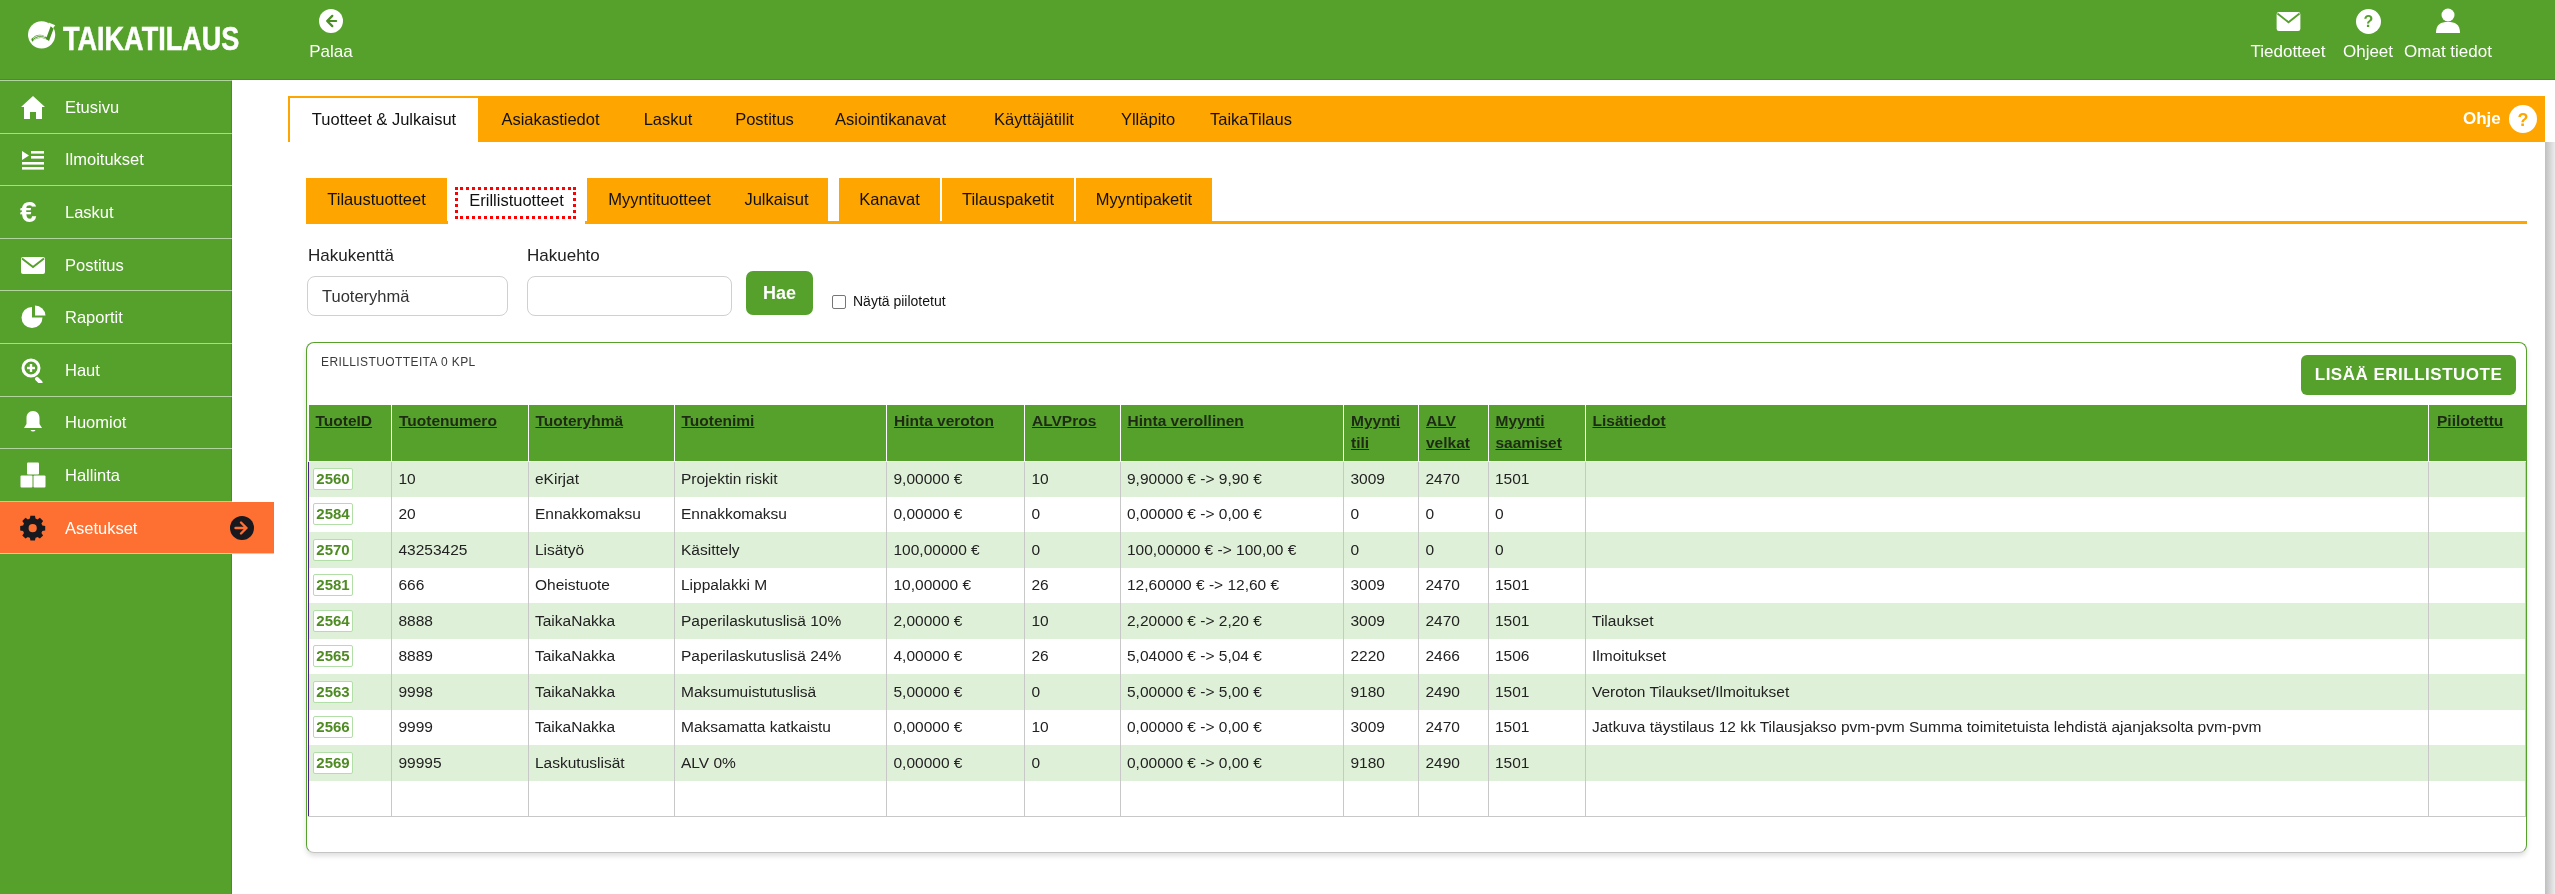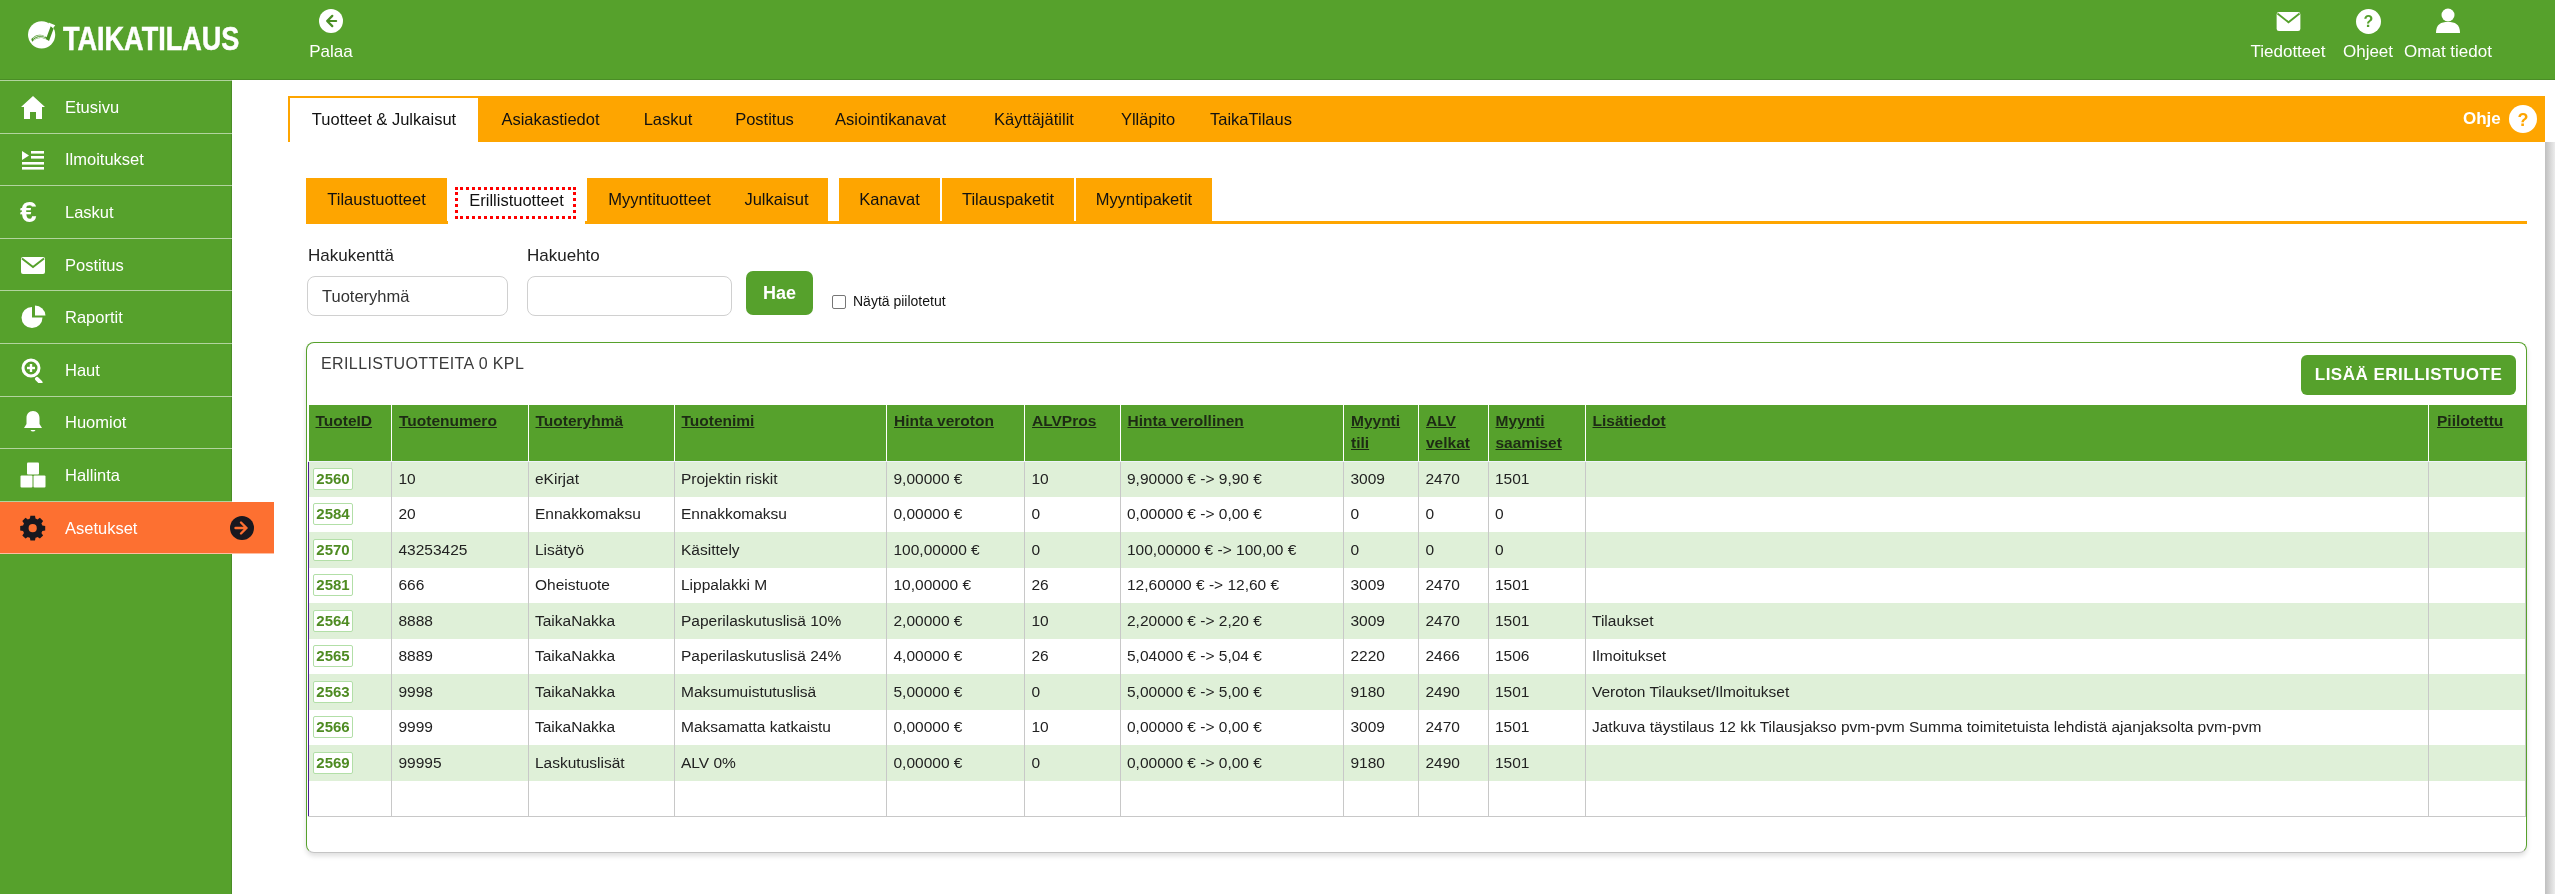--- a/index.html
+++ b/index.html
@@ -37,21 +37,21 @@
 .stab.active .dot { position:absolute; left:7px; right:9px; top:11px; bottom:5px; border:3px dotted #f00; }
 .stab.active span { position:relative; z-index:2; }
 
 .flabel { position:absolute; font-size:17px; color:#222; }
 .finput { position:absolute; height:40px; border:1px solid #d0d0d0; border-radius:8px; background:#fff; font-size:16.5px; color:#333; padding-left:14px; line-height:38px; }
 #haebtn { position:absolute; left:746px; top:271px; width:67px; height:44px; background:#56a12c; border-radius:7px; color:#fff; font-weight:bold; font-size:18px; text-align:center; line-height:44px; }
 #cbx { position:absolute; left:832px; top:295px; width:14px; height:14px; border:1.5px solid #767676; border-radius:2px; background:#fff; }
 #cbxlbl { position:absolute; left:853px; top:293px; font-size:14px; color:#111; }
 
 #panel { position:absolute; left:306px; top:342px; width:2221px; height:511px; border:1px solid #56a12c; border-bottom-color:#c4c4c4; border-radius:8px; background:#fff; box-shadow:0 3px 5px rgba(0,0,0,0.13); }
-#paneltitle { position:absolute; left:321px; top:355px; font-size:16px; color:#3a3a3a; letter-spacing:0.4px; }
+#paneltitle { position:absolute; left:321px; top:355px; font-size:12px; color:#3a3a3a; letter-spacing:0.4px; }
 #addbtn { position:absolute; left:2301px; top:355px; width:215px; height:40px; background:#56a12c; border-radius:6px; color:#fff; font-weight:bold; font-size:17px; letter-spacing:0.5px; text-align:center; line-height:40px; }
 
 
 #tbl { position:absolute; left:308px; top:405px; width:2217px; border-collapse:collapse; table-layout:fixed; font-size:15.5px; color:#222; }
 #tbl th { background:#56a12c; color:#1d2b14; text-align:left; vertical-align:top; padding:5px 4px 0 7px; border-right:1px solid #fff; border-bottom:1px solid #eef4fb; font-weight:bold; font-size:15.5px; line-height:22px; }
 #tbl th span { text-decoration:underline; }
 #tbl th:last-child { border-right:none;padding-left:8px; }
 #tbl tr.hd { height:56px; }
 #tbl tr.r { height:35.5px; }
 #tbl td { border-right:1px solid #c8c8c8; padding:0 0 0 6.5px; overflow:hidden; white-space:nowrap; }

